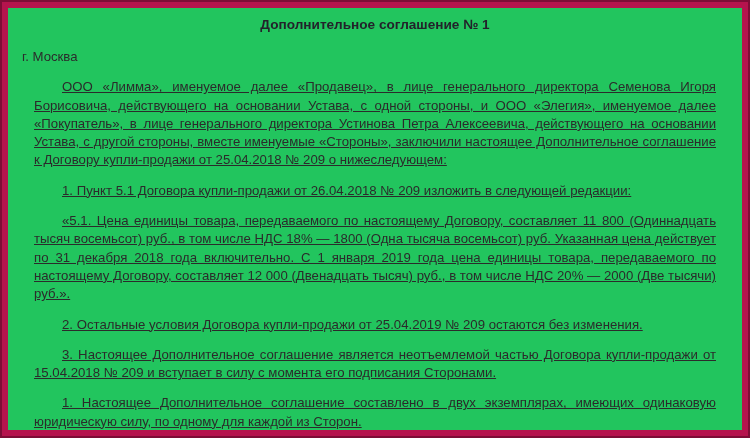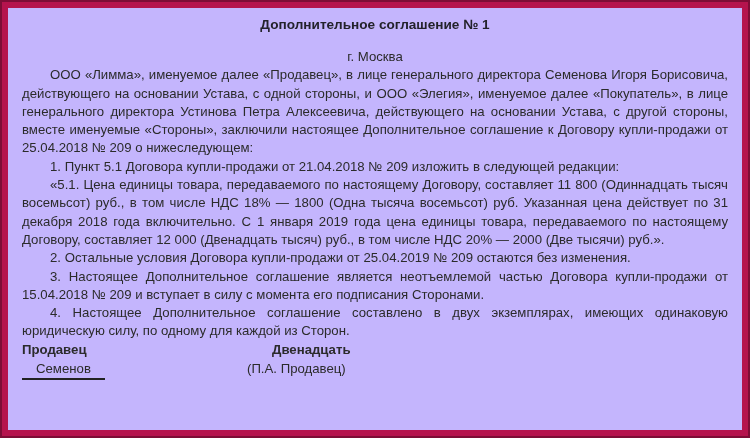--- a/index.html
+++ b/index.html
@@ -10,44 +10,45 @@
   .frame {
     box-sizing: border-box;
     width: 750px; height: 438px;
     border: 2px solid #7d0d36;
     background: #b5134d;
     padding: 6px;
   }
   .paper {
     box-sizing: border-box;
     width: 100%; height: 100%;
-    background: #c4b5fd;
+    background: #22c55e;
     padding: 4px 14px 8px 14px;
     color: #2b2b2b;
     font-size: 13.2px;
     line-height: 18.3px;
     overflow: hidden;
   }
   .title {
     text-align: center;
     font-weight: bold;
     color: #23222b;
     font-size: 13.6px;
     line-height: 19px;
     margin-top: 3px;
   }
   .meta-row {
     display: flex;
-    justify-content: center;
+    justify-content: space-between;
     margin-top: 14px;
   }
   p.para {
-    margin: 0;
+    margin: 12px;
     text-align: justify;
     text-indent: 28px;
+    text-decoration: underline;
   }
   .preamble { margin-top: 12px; }
   .clause-first { margin-top: 5px; }
   .signatures {
     display: flex;
   }
   .sig-col-seller { flex: none; width: 213px; }
   .sig-col-buyer  { flex: 1 1 auto; }
   .sig-label { font-weight: bold; }
   .sig-col-buyer .sig-label { margin-left: 37px; }
@@ -74,25 +75,25 @@
 
     <div class="title">
       <div>Дополнительное соглашение № 1</div>
     </div>
 
     <div class="meta-row">
       <span>г. Москва</span>
     </div>
 
     <p class="para preamble">ООО «Лимма», именуемое далее «Продавец», в лице генерального директора Семенова Игоря Борисовича, действующего на основании Устава, с одной стороны, и ООО «Элегия», именуемое далее «Покупатель», в лице генерального директора Устинова Петра Алексеевича, действующего на основании Устава, с другой стороны, вместе именуемые «Стороны», заключили настоящее Дополнительное соглашение к Договору купли-продажи от 25.04.2018 № 209 о нижеследующем:</p>
-    <p class="para clause-first">1. Пункт 5.1 Договора купли-продажи от 21.04.2018 № 209 изложить в следующей редакции:</p>
+    <p class="para clause-first">1. Пункт 5.1 Договора купли-продажи от 26.04.2018 № 209 изложить в следующей редакции:</p>
     <p class="para">«5.1. Цена единицы товара, передаваемого по настоящему Договору, составляет 11 800 (Одиннадцать тысяч восемьсот) руб., в том числе НДС 18% — 1800 (Одна тысяча восемьсот) руб. Указанная цена действует по 31 декабря 2018 года включительно. С 1 января 2019 года цена единицы товара, передаваемого по настоящему Договору, составляет 12 000 (Двенадцать тысяч) руб., в том числе НДС 20% — 2000 (Две тысячи) руб.».</p>
     <p class="para">2. Остальные условия Договора купли-продажи от 25.04.2019 № 209 остаются без изменения.</p>
     <p class="para">3. Настоящее Дополнительное соглашение является неотъемлемой частью Договора купли-продажи от 15.04.2018 № 209 и вступает в силу с момента его подписания Сторонами.</p>
-    <p class="para">4. Настоящее Дополнительное соглашение составлено в двух экземплярах, имеющих одинаковую юридическую силу, по одному для каждой из Сторон.</p>
+    <p class="para">1. Настоящее Дополнительное соглашение составлено в двух экземплярах, имеющих одинаковую юридическую силу, по одному для каждой из Сторон.</p>
 
     <div class="signatures">
       <div class="sig-col-seller">
         <div class="sig-label">Продавец</div>
         <div class="sig-row">
           <span class="sig-sign">Семенов</span>
         </div>
       </div>
       <div class="sig-col-buyer">
         <div class="sig-label">Двенадцать</div>

